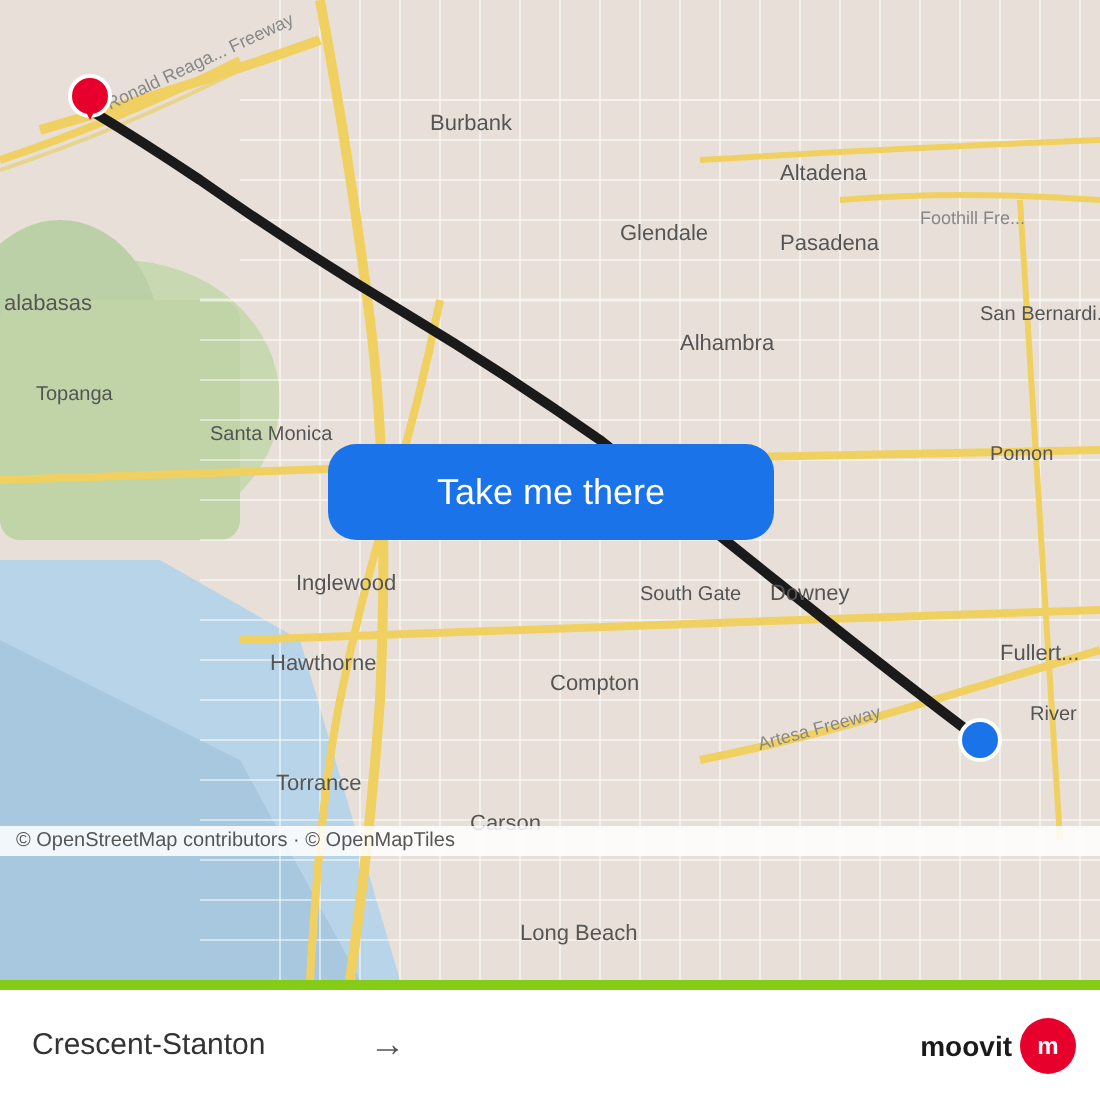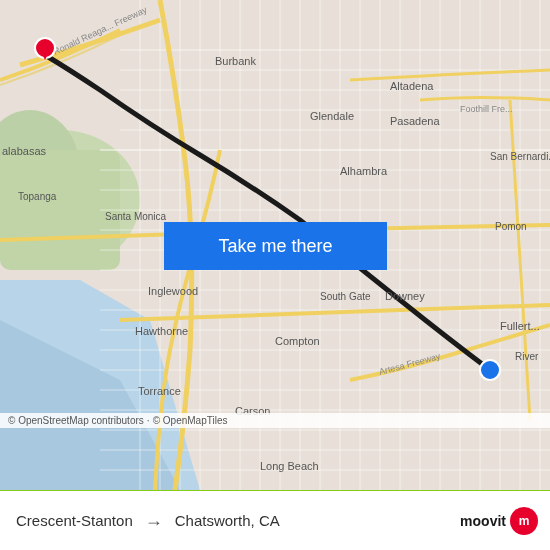--- a/index.html
+++ b/index.html
@@ -27,39 +27,40 @@
 
     #take-me-there-btn {
       position: absolute;
       top: 222px;
       left: 164px;
       width: 223px;
       height: 48px;
       background-color: #1a73e8;
       color: white;
       border: none;
-      border-radius: 0;
+      border-radius: 14px;
       font-size: 18px;
       font-weight: 500;
       cursor: pointer;
       z-index: 10;
       display: flex;
       align-items: center;
       justify-content: center;
     }
 
     #bottom-bar {
       width: 550px;
       height: 60px;
       background-color: #ffffff;
       display: flex;
       align-items: center;
       padding: 0 16px;
-      border-top: 1px solid #84cc16;
+      border-top: 5px solid #84cc16;
       position: relative;
+      gap: 40px;
     }
 
     #origin-label {
       font-size: 15px;
       color: #333;
       font-weight: 500;
     }
 
     #arrow-icon {
       margin: 0 12px;
@@ -254,20 +255,19 @@
 
   
   <div id="attribution">
     <span>© OpenStreetMap contributors · © OpenMapTiles</span>
   </div>
 </div>
 
 <div id="bottom-bar">
   <span id="origin-label">Crescent-Stanton</span>
   <span id="arrow-icon">→</span>
-  <span id="destination-label">Chatsworth, CA</span>
   <div id="moovit-logo">
     <span id="moovit-text">moovit</span>
     <div id="moovit-icon">
       <span>m</span>
     </div>
   </div>
 </div>
 
 </body></html>

